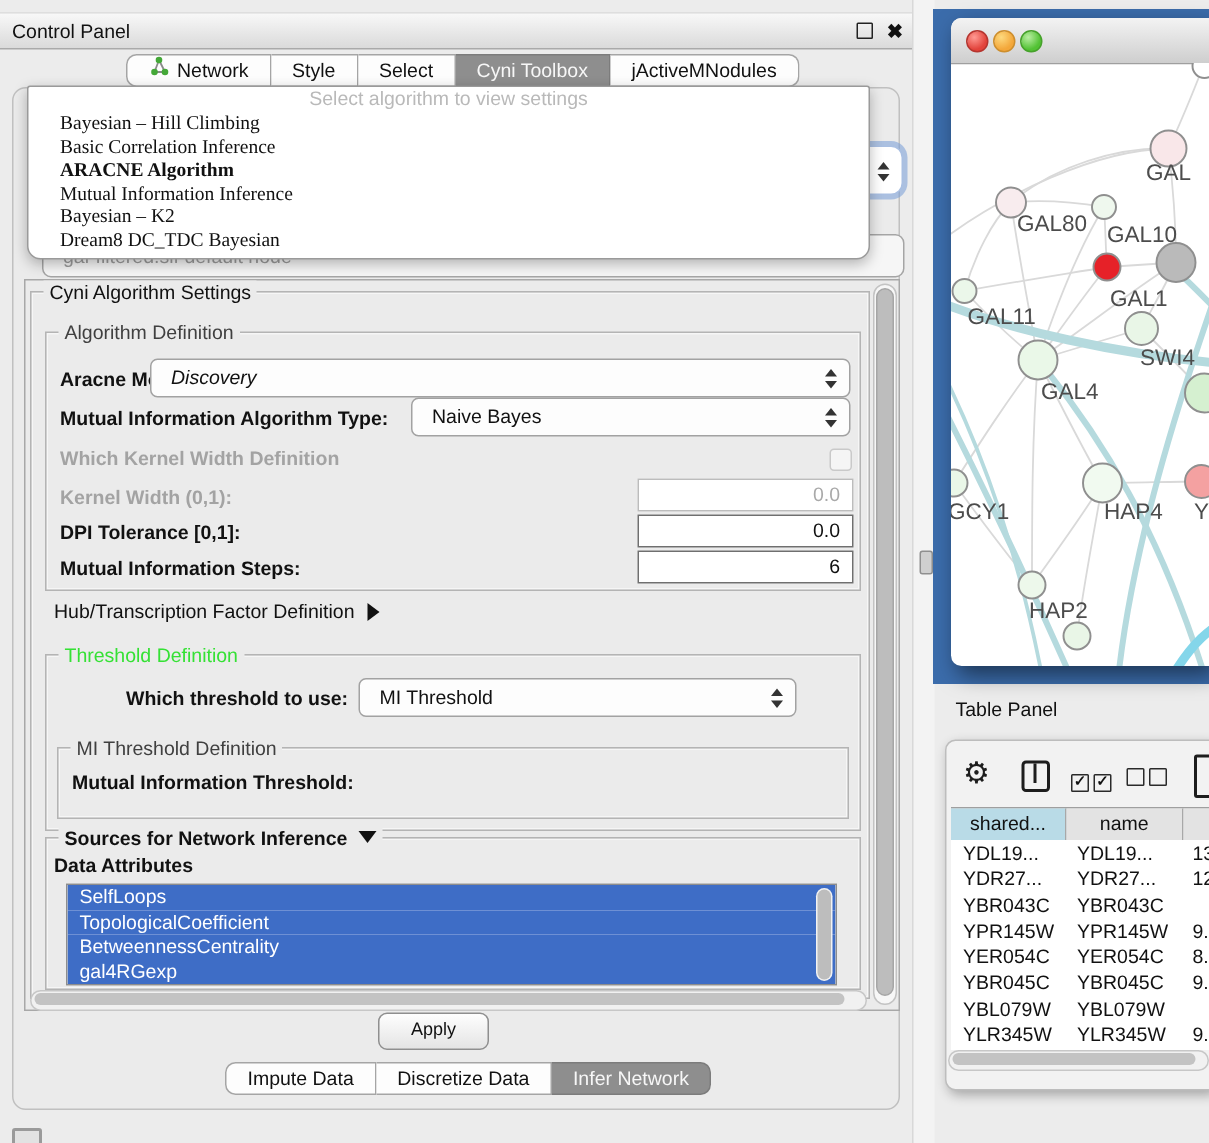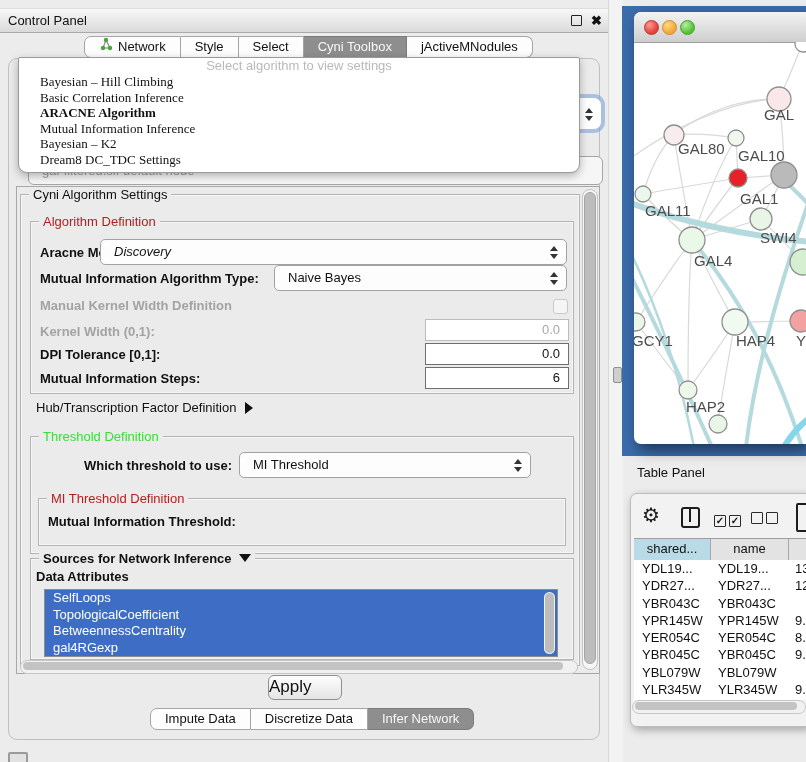--- a/index.html
+++ b/index.html
@@ -17,21 +17,21 @@
   .tab{background:#fdfdfd;border:1px solid #a5a5a5;border-left:none;padding:0 14px;line-height:20px;
     display:flex;align-items:center;gap:5px;white-space:nowrap;}
   .tab:first-child{border-left:1px solid #a5a5a5;border-radius:7px 0 0 7px;}
   .tab:last-child{border-radius:0 7px 7px 0;}
   .tab.sel{background:#8e8e8e;color:#f7f7f7;border-color:#7c7c7c;}
   
   .cp-outer{left:8px;top:58px;width:590px;height:680px;background:#ebebeb;border:1px solid #c0c0c0;border-radius:9px;}
   .settings-pane{left:16px;top:186px;width:582px;height:486px;background:#ebebeb;border:1px solid #a8a8a8;}
   .groupbox{border:1px solid #b4b4b4;box-shadow:inset 0 0 0 1px #f6f6f6;}
   .gtitle{position:absolute;top:-8px;left:8px;background:#ebebeb;padding:0 4px;white-space:nowrap;}
-  .blue{color:#b91c1c;}
+  .blue{color:#404040;}
   .green{color:#35e135;}
   .lbl{position:absolute;font-weight:bold;white-space:nowrap;}
   .dis{color:#a3a3a3;}
   
   .combo{position:absolute;background:#fdfdfd;border:1px solid #a2a2a2;border-radius:5px;line-height:24px;padding-left:13px;}
   .spin{position:absolute;right:8px;top:50%;width:8px;height:13px;margin-top:-6px;}
   .spin::before{content:"";position:absolute;left:0;top:0;border-left:4px solid transparent;border-right:4px solid transparent;border-bottom:5px solid #333;}
   .spin::after{content:"";position:absolute;left:0;bottom:0;border-left:4px solid transparent;border-right:4px solid transparent;border-top:5px solid #333;}
   .field{position:absolute;background:#fff;border:1px solid #6f6f6f;text-align:right;padding-right:8px;line-height:20px;}
   .field.off{border-color:#bcbcbc;color:#a9a9a9;}
@@ -42,22 +42,22 @@
   .attr-list{left:44px;top:589px;width:512px;height:66px;background:#fff;border:1px solid #8d8d8d;overflow:hidden;}
   .attr-item{height:16.5px;line-height:16.5px;padding-left:8px;background:#3e6dc6;color:#fff;}
   .list-vscroll{position:absolute;right:2px;top:2px;width:11px;height:62px;background:#f2f2f2;border-radius:6px;}
   .list-vthumb{position:absolute;left:1px;top:1px;width:9px;height:60px;background:#bdbdbd;border-radius:6px;}
   
   .hscroll{position:absolute;background:#f1f1f1;border:1px solid #c7c7c7;border-radius:7px;}
   .hthumb{position:absolute;left:2px;top:1px;height:8px;background:#c3c3c3;border-radius:5px;}
   .vscroll{position:absolute;background:#f7f7f7;border:1px solid #c3c3c3;border-radius:8px;}
   .vthumb{position:absolute;left:1px;top:2px;width:10px;background:#bdbdbd;border:1px solid #a6a6a6;border-radius:7px;}
   
-  .apply-btn{left:268px;top:675px;width:72px;height:23px;border:1px solid #8f8f8f;border-radius:6px;
-    background:linear-gradient(#fefefe,#e4e4e4);line-height:21px;font-size:17px;}
+  .apply-btn{left:252px;top:675px;width:72px;height:23px;border:1px solid #8f8f8f;border-radius:6px;
+    background:linear-gradient(#fefefe,#e4e4e4);text-align:center;line-height:21px;font-size:12px;}
   .popup{left:18px;top:57px;width:560px;height:114px;background:#fff;border:1px solid #9a9a9a;
     border-radius:2px 2px 9px 9px;box-shadow:0 3px 9px rgba(0,0,0,.28);z-index:20;}
   .popup-prompt{height:16px;line-height:16px;text-align:center;color:#b9b9b9;}
   .popup-item{height:15.5px;line-height:15.5px;padding-left:21px;white-space:nowrap;font-family:Liberation Serif, serif;}
   .popup-item.b{font-weight:bold;}
   .combo-frag{left:553px;top:97px;width:47px;height:31px;background:#fff;border:1px solid #a9bfe2;border-radius:8px;
     box-shadow:0 0 0 3px rgba(118,157,215,.55);z-index:5;}
   .combo-gal{left:28px;top:156px;width:560px;height:27px;background:#f6f6f6;border:1px solid #a5a5a5;border-radius:6px;
     color:#9b9b9b;line-height:27px;padding-left:13px;z-index:4;}
   
@@ -142,21 +142,21 @@
     </div>
 
   <div class="abs popup">
     <div class="popup-prompt">Select algorithm to view settings</div>
     <div id="algo-list">
         <div class="popup-item">Bayesian – Hill Climbing</div>
         <div class="popup-item">Basic Correlation Inference</div>
         <div class="popup-item b">ARACNE Algorithm</div>
         <div class="popup-item">Mutual Information Inference</div>
         <div class="popup-item">Bayesian – K2</div>
-        <div class="popup-item">Dream8 DC_TDC Settings</div>
+        <div class="popup-item">Dream8 DC_TDC Bayesian</div>
       </div>
   </div>
 
   <div class="abs settings-pane"></div>
 
   <div class="abs groupbox" style="left:20px;top:194px;width:558px;height:470px;">
     <span class="gtitle">Cyni Algorithm Settings</span>
   </div>
 
   <div class="abs groupbox" style="left:30px;top:221px;width:542px;height:171px;">
@@ -165,21 +165,21 @@
   <span class="lbl" style="left:40px;top:245px;">Aracne Mode:</span>
   <div class="combo" style="left:100px;top:239px;width:452px;height:24px;font-style:italic;">
     <span>Discovery</span>
     <span class="spin"></span>
   </div>
   <span class="lbl" style="left:40px;top:271px;">Mutual Information Algorithm Type:</span>
   <div class="combo" style="left:274px;top:265px;width:278px;height:24px;">
     <span>Naive Bayes</span>
     <span class="spin"></span>
   </div>
-  <span class="lbl dis" style="left:40px;top:298px;">Manual Kernel Width Definition</span>
+  <span class="lbl dis" style="left:40px;top:298px;">Which Kernel Width Definition</span>
   <span class="checkbox" style="left:553px;top:299px;"></span>
   <span class="lbl dis" style="left:40px;top:324px;">Kernel Width (0,1):</span>
   <div class="field off" style="left:425px;top:319px;width:134px;height:20px;">0.0</div>
   <span class="lbl" style="left:40px;top:347px;">DPI Tolerance [0,1]:</span>
   <div class="field" style="left:425px;top:343px;width:134px;height:20px;">0.0</div>
   <span class="lbl" style="left:40px;top:371px;">Mutual Information Steps:</span>
   <div class="field" style="left:425px;top:367px;width:134px;height:20px;">6</div>
 
   <span class="abs" style="left:36px;top:400px;white-space:nowrap;">
     <span>Hub/Transcription Factor Definition</span><span class="tri-right"></span>

